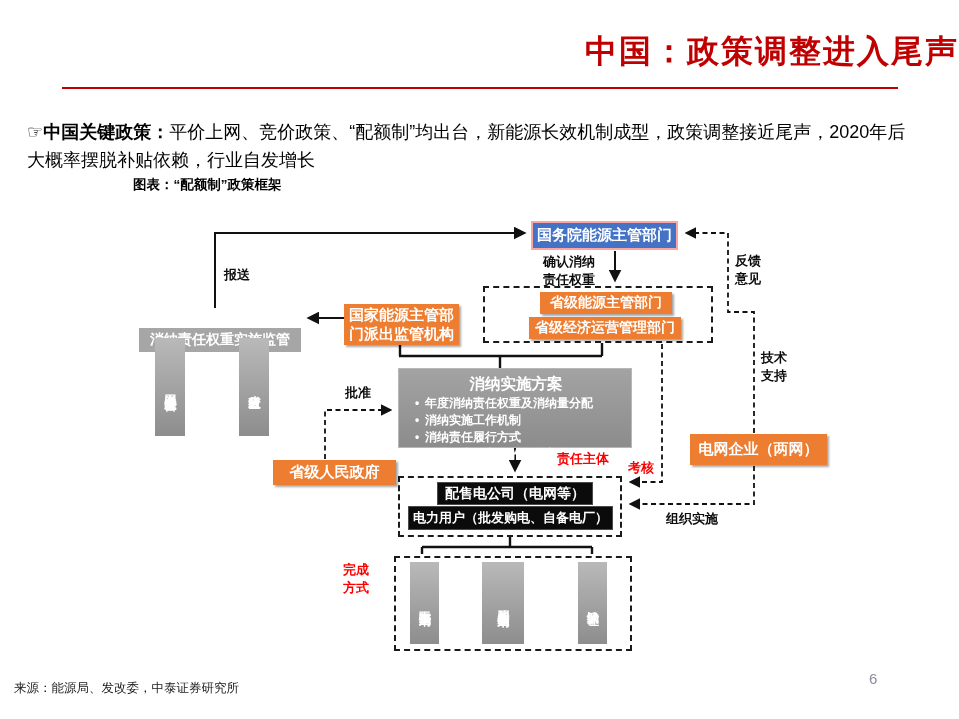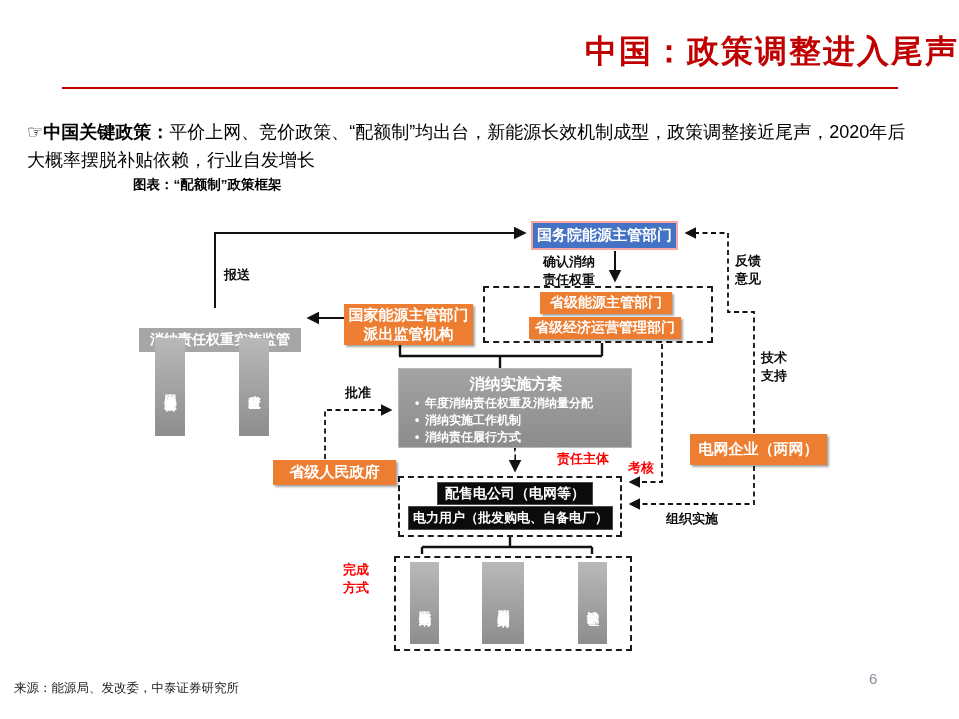--- a/index.html
+++ b/index.html
@@ -74,21 +74,21 @@
   </svg>
 
   <div class="dashed" style="left:483px;top:286px;width:230px;height:57px;"></div>
   <div class="dashed" style="left:398px;top:476px;width:224px;height:61px;"></div>
   <div class="dashed" style="left:394px;top:556px;width:238px;height:95px;"></div>
 
   <div class="box blue" style="left:531px;top:221px;width:147px;height:29px;">国务院能源主管部门</div>
 
   <div class="box gray" style="left:139px;top:308px;width:162px;height:24px;margin-top:20px;">消纳责任权重实施监管</div>
 
-  <div class="box orange" style="left:344px;top:304px;width:129px;height:41px;font-size:15px;">国家能源主管部门派出监管机构</div>
+  <div class="box orange" style="left:344px;top:304px;width:115px;height:41px;font-size:15px;">国家能源主管部门派出监管机构</div>
 
   <div class="box vbox" style="left:155px;top:338px;width:30px;height:98px;">电网企业经营区</div>
   <div class="box vbox" style="left:239px;top:338px;width:30px;height:98px;">省级行政区</div>
 
   <div class="box orange" style="left:540px;top:292px;width:132px;height:22px;font-size:14px;">省级能源主管部门</div>
   <div class="box orange" style="left:529px;top:317px;width:152px;height:22px;font-size:14px;">省级经济运营管理部门</div>
 
   <div class="box plan" style="left:398px;top:368px;width:234px;height:80px;">
     <div class="plan-title">消纳实施方案</div>
     <ul>

